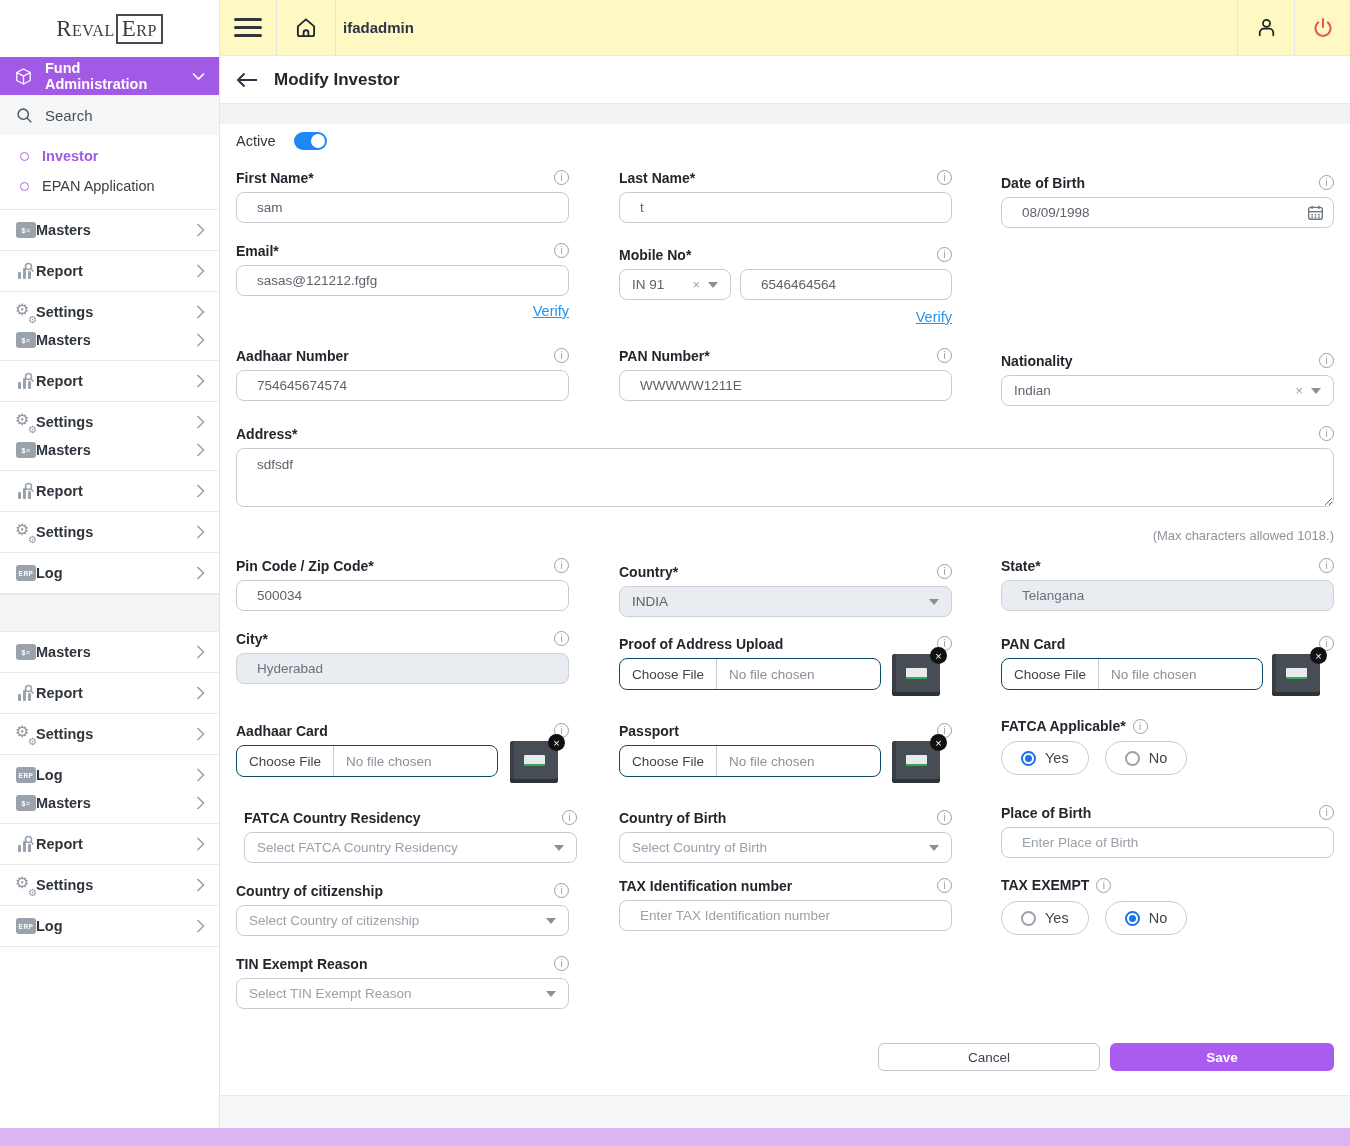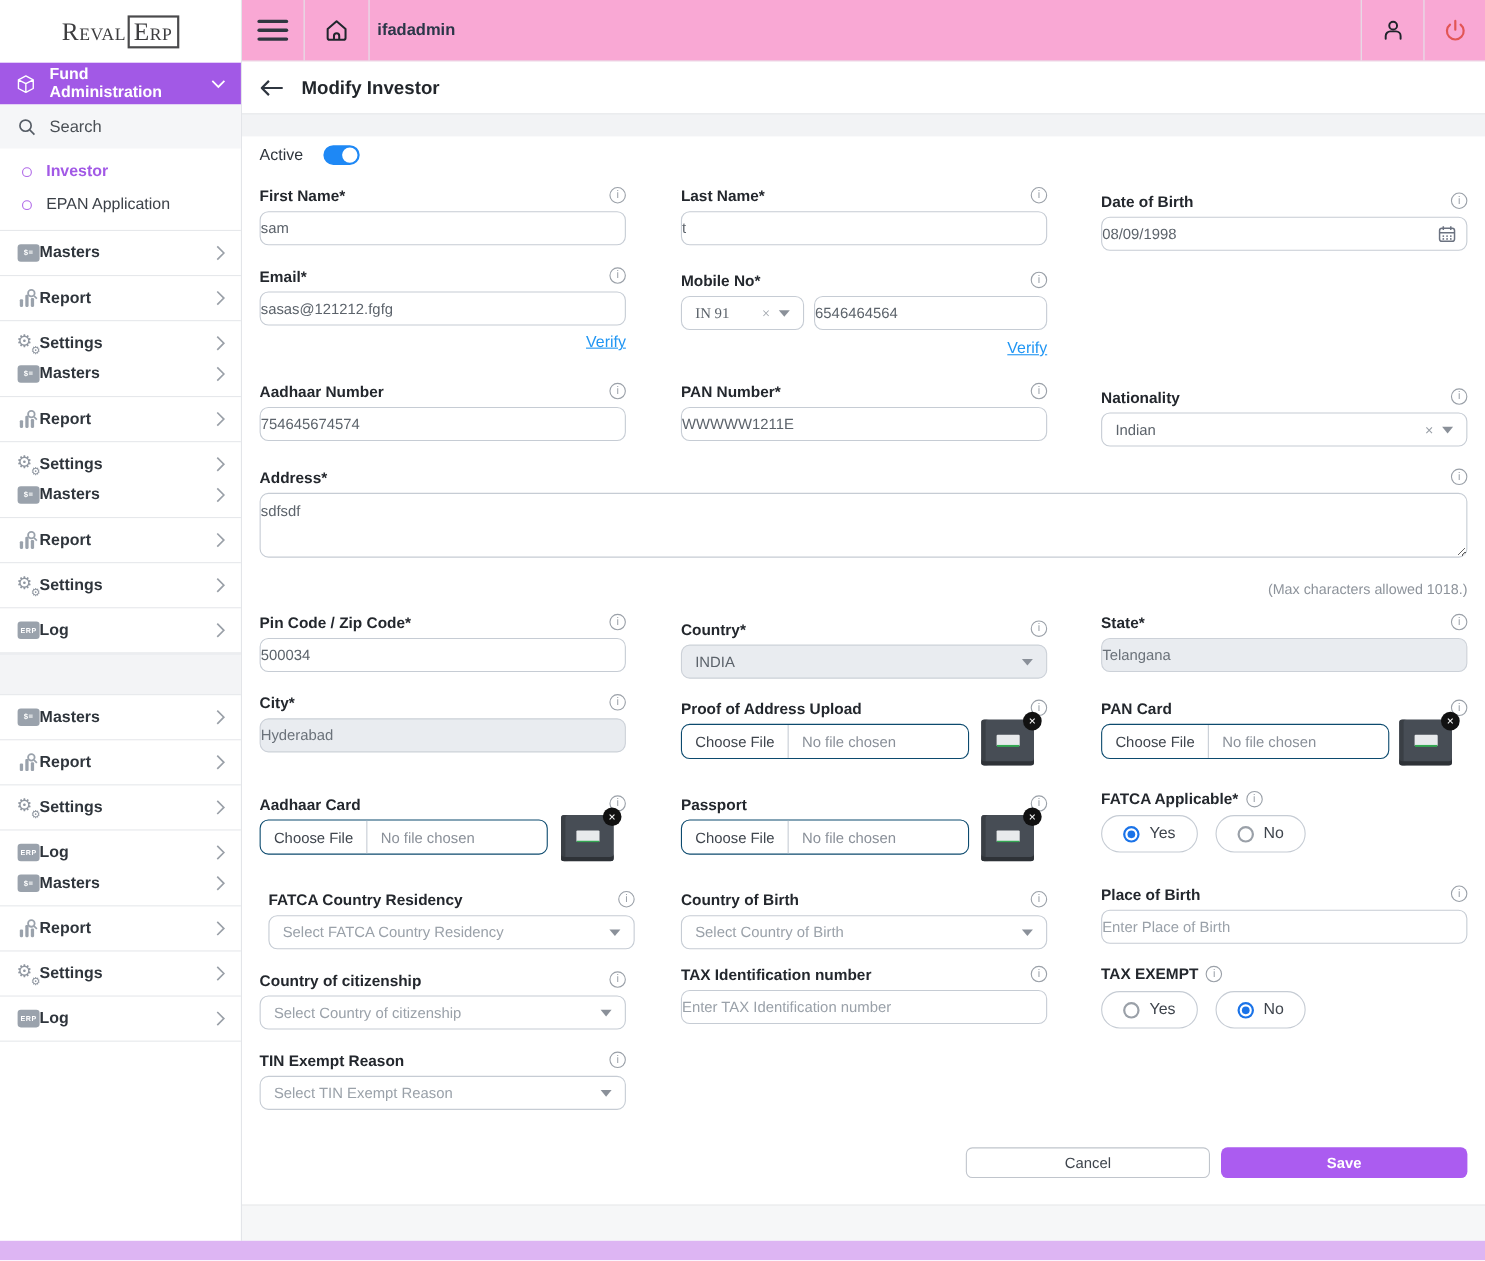--- a/index.html
+++ b/index.html
@@ -29,42 +29,42 @@
   .ic { width:20px; height:16px; border-radius:3px; background:#9aa2ac; color:#fff; font-size:7px; font-weight:bold; display:flex; align-items:center; justify-content:center; flex:none; letter-spacing:.5px; }
   .ic-log { font-size:6.5px; }
   .icg { position:relative; width:20px; height:18px; flex:none; color:#8f96a0; }
   .icg .g1 { position:absolute; left:-1px; top:-3px; font-size:16px; }
   .icg .g2 { position:absolute; right:-1px; bottom:-4px; font-size:10px; }
   .icr { width:20px; height:18px; flex:none; }
   .chev { flex:none; }
   .nav-gap { height:37px; background:#f3f4f6; border-top:1px solid #e6e8eb; }
 
   
-  .topbar { position:absolute; left:220px; top:0; width:1130px; height:56px; background:#f9a8d4; border-bottom:1px solid #e8e9eb; }
+  .topbar { position:absolute; left:220px; top:0; width:1130px; height:56px; background:#fef9c3; border-bottom:1px solid #e8e9eb; }
   .tb-cell { position:absolute; top:0; height:55px; display:flex; align-items:center; justify-content:center; }
   .tb-div { position:absolute; top:0; width:1px; height:55px; background:#e3e5e9; }
   .burger { width:28px; display:flex; flex-direction:column; gap:5px; cursor:pointer; }
   .burger span { height:3px; background:#2f3640; border-radius:2px; }
   .username { position:absolute; left:123px; top:0; height:55px; display:flex; align-items:center; font-size:15px; font-weight:bold; color:#2b3648; }
 
   
   .titlebar { position:absolute; left:220px; top:56px; width:1130px; height:47px; background:#fff; display:flex; align-items:center; padding:0 16px; gap:16px; }
   .page-title { font-size:17px; font-weight:bold; color:#22262b; }
   .strip { position:absolute; left:220px; top:103px; width:1130px; height:21px; background:#f2f3f5; border-top:1px solid #e7e8ea; }
 
   
   .main { position:absolute; left:220px; top:0; width:1130px; height:1146px; pointer-events:none; }
   .main > * { pointer-events:auto; }
   .field { position:absolute; width:333px; }
   .lrow { display:flex; align-items:flex-start; justify-content:space-between; margin-bottom:6px; }
   .lrow.inline { justify-content:flex-start; gap:7px; align-items:center; }
   .lbl { font-size:14px; font-weight:bold; color:#23272d; }
   .info { width:15px; height:15px; border:1.5px solid #9aa0a8; border-radius:50%; color:#9aa0a8; font-size:10px; display:flex; align-items:center; justify-content:center; flex:none; font-style:normal; }
   .info::after { content:"i"; }
-  .inp { width:100%; height:31px; border:1px solid #c6ccd4; border-radius:8px; padding:0 0; font-size:13.5px; color:#5c636b; background:#fff; outline:none; font-family:"Liberation Sans",sans-serif; }
+  .inp { width:100%; height:31px; border:1px solid #c6ccd4; border-radius:8px; padding:0 20px; font-size:13.5px; color:#5c636b; background:#fff; outline:none; font-family:"Liberation Sans",sans-serif; }
   .inp::placeholder { color:#9aa1a9; }
   .inp.dis { background:#e9ecf0; border-color:#ccd1d8; color:#6b727a; }
   .inp-wrap { position:relative; }
   .inp-wrap .inp { padding-right:36px; }
   .icon-right { position:absolute; right:10px; top:7px; }
   .sel { width:100%; height:31px; border:1px solid #c6ccd4; border-radius:8px; background:#fff; display:flex; align-items:center; padding:0 12px; gap:8px; cursor:pointer; }
   .sel .stxt { flex:1; font-size:13.5px; color:#5c636b; white-space:nowrap; overflow:hidden; }
   .sel .stxt.ph { color:#9aa1a9; }
   .sel.dis { background:#e9ecf0; border-color:#ccd1d8; }
   .clear-x { color:#9aa0a8; font-size:13px; cursor:pointer; }
@@ -443,21 +443,21 @@
       <input class="inp" value="sasas@121212.fgfg" style="">
     </div>
     <a class="verify" style="left:16px;top:303px;">Verify</a>
 
     <div class="field" style="left:399px;top:247px;">
       <div class="lrow">
           <span class="lbl">Mobile No*</span>
           <span class="info"></span>
         </div>
       <div style="display:flex;gap:9px;">
-        <div class="sel" style="width:112px;font-family:Liberation Serif, serif;">
+        <div class="sel" style="width:112px;">
           <span class="stxt">IN 91</span>
           <span class="clear-x">×</span>
           <span class="caret"></span>
         </div>
         <input class="inp" style="width: 212px;" value="6546464564">
       </div>
     </div>
     <a class="verify" style="left:399px;top:309px;">Verify</a>
 
 

